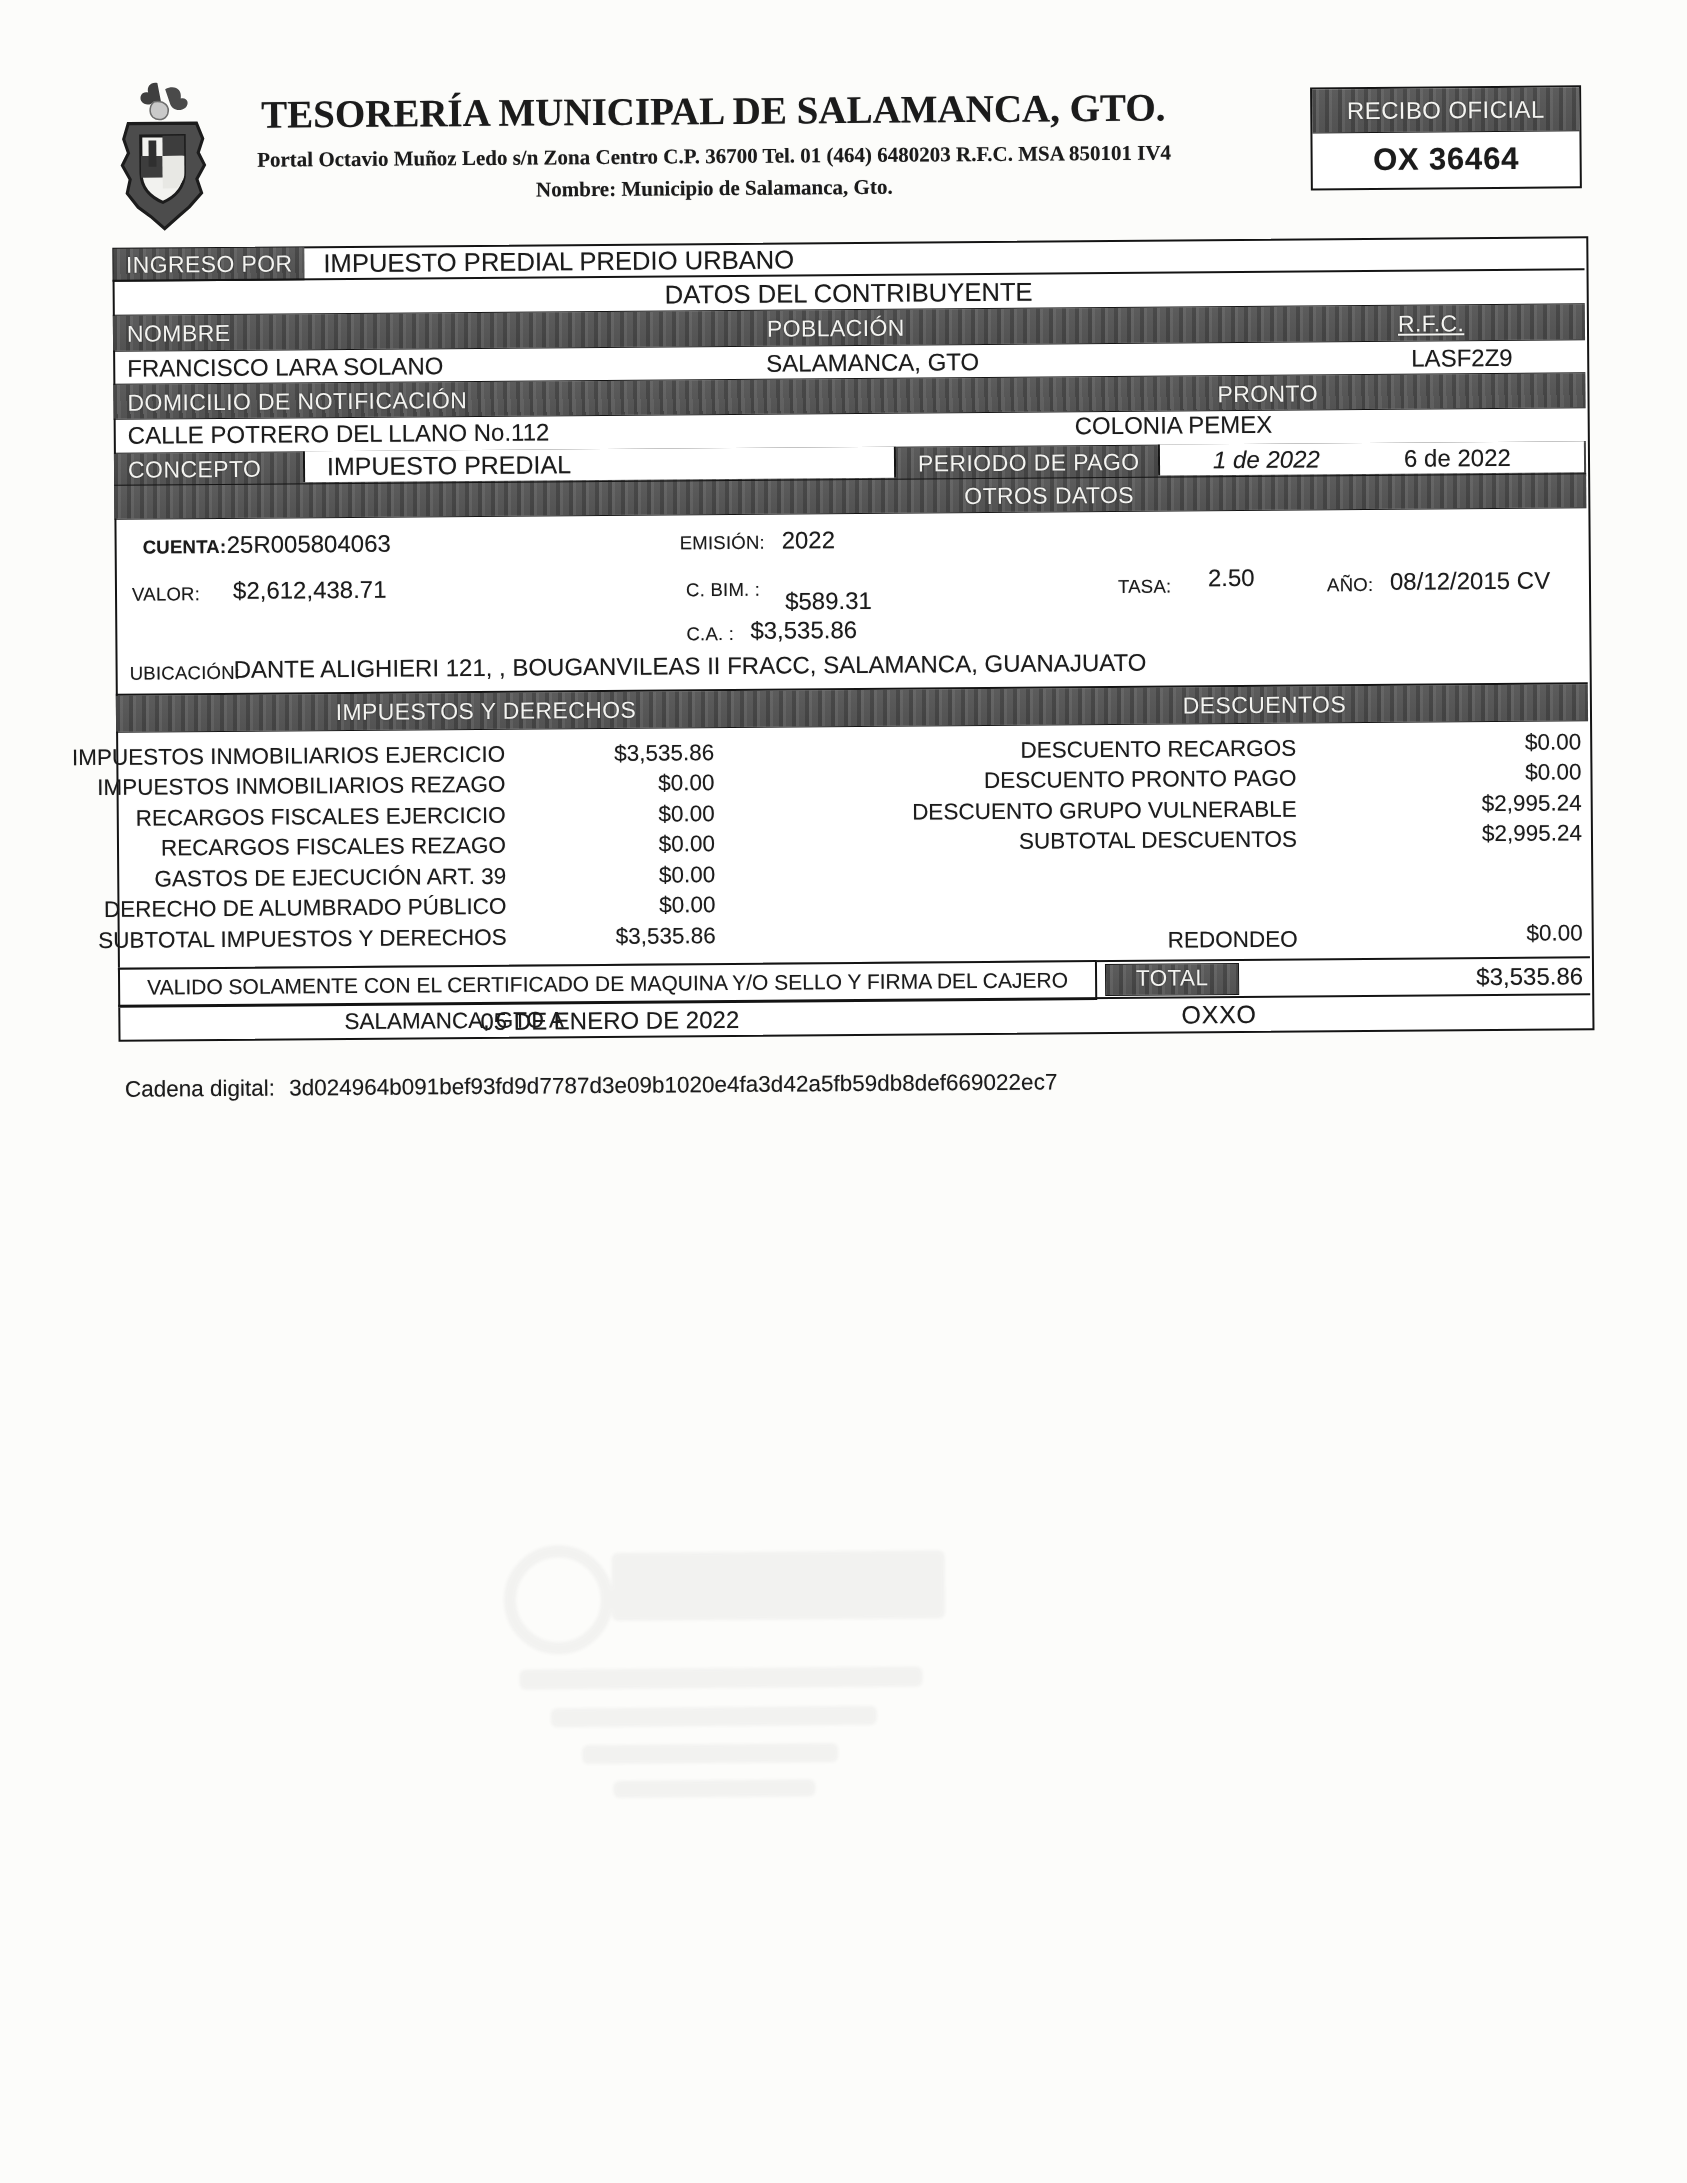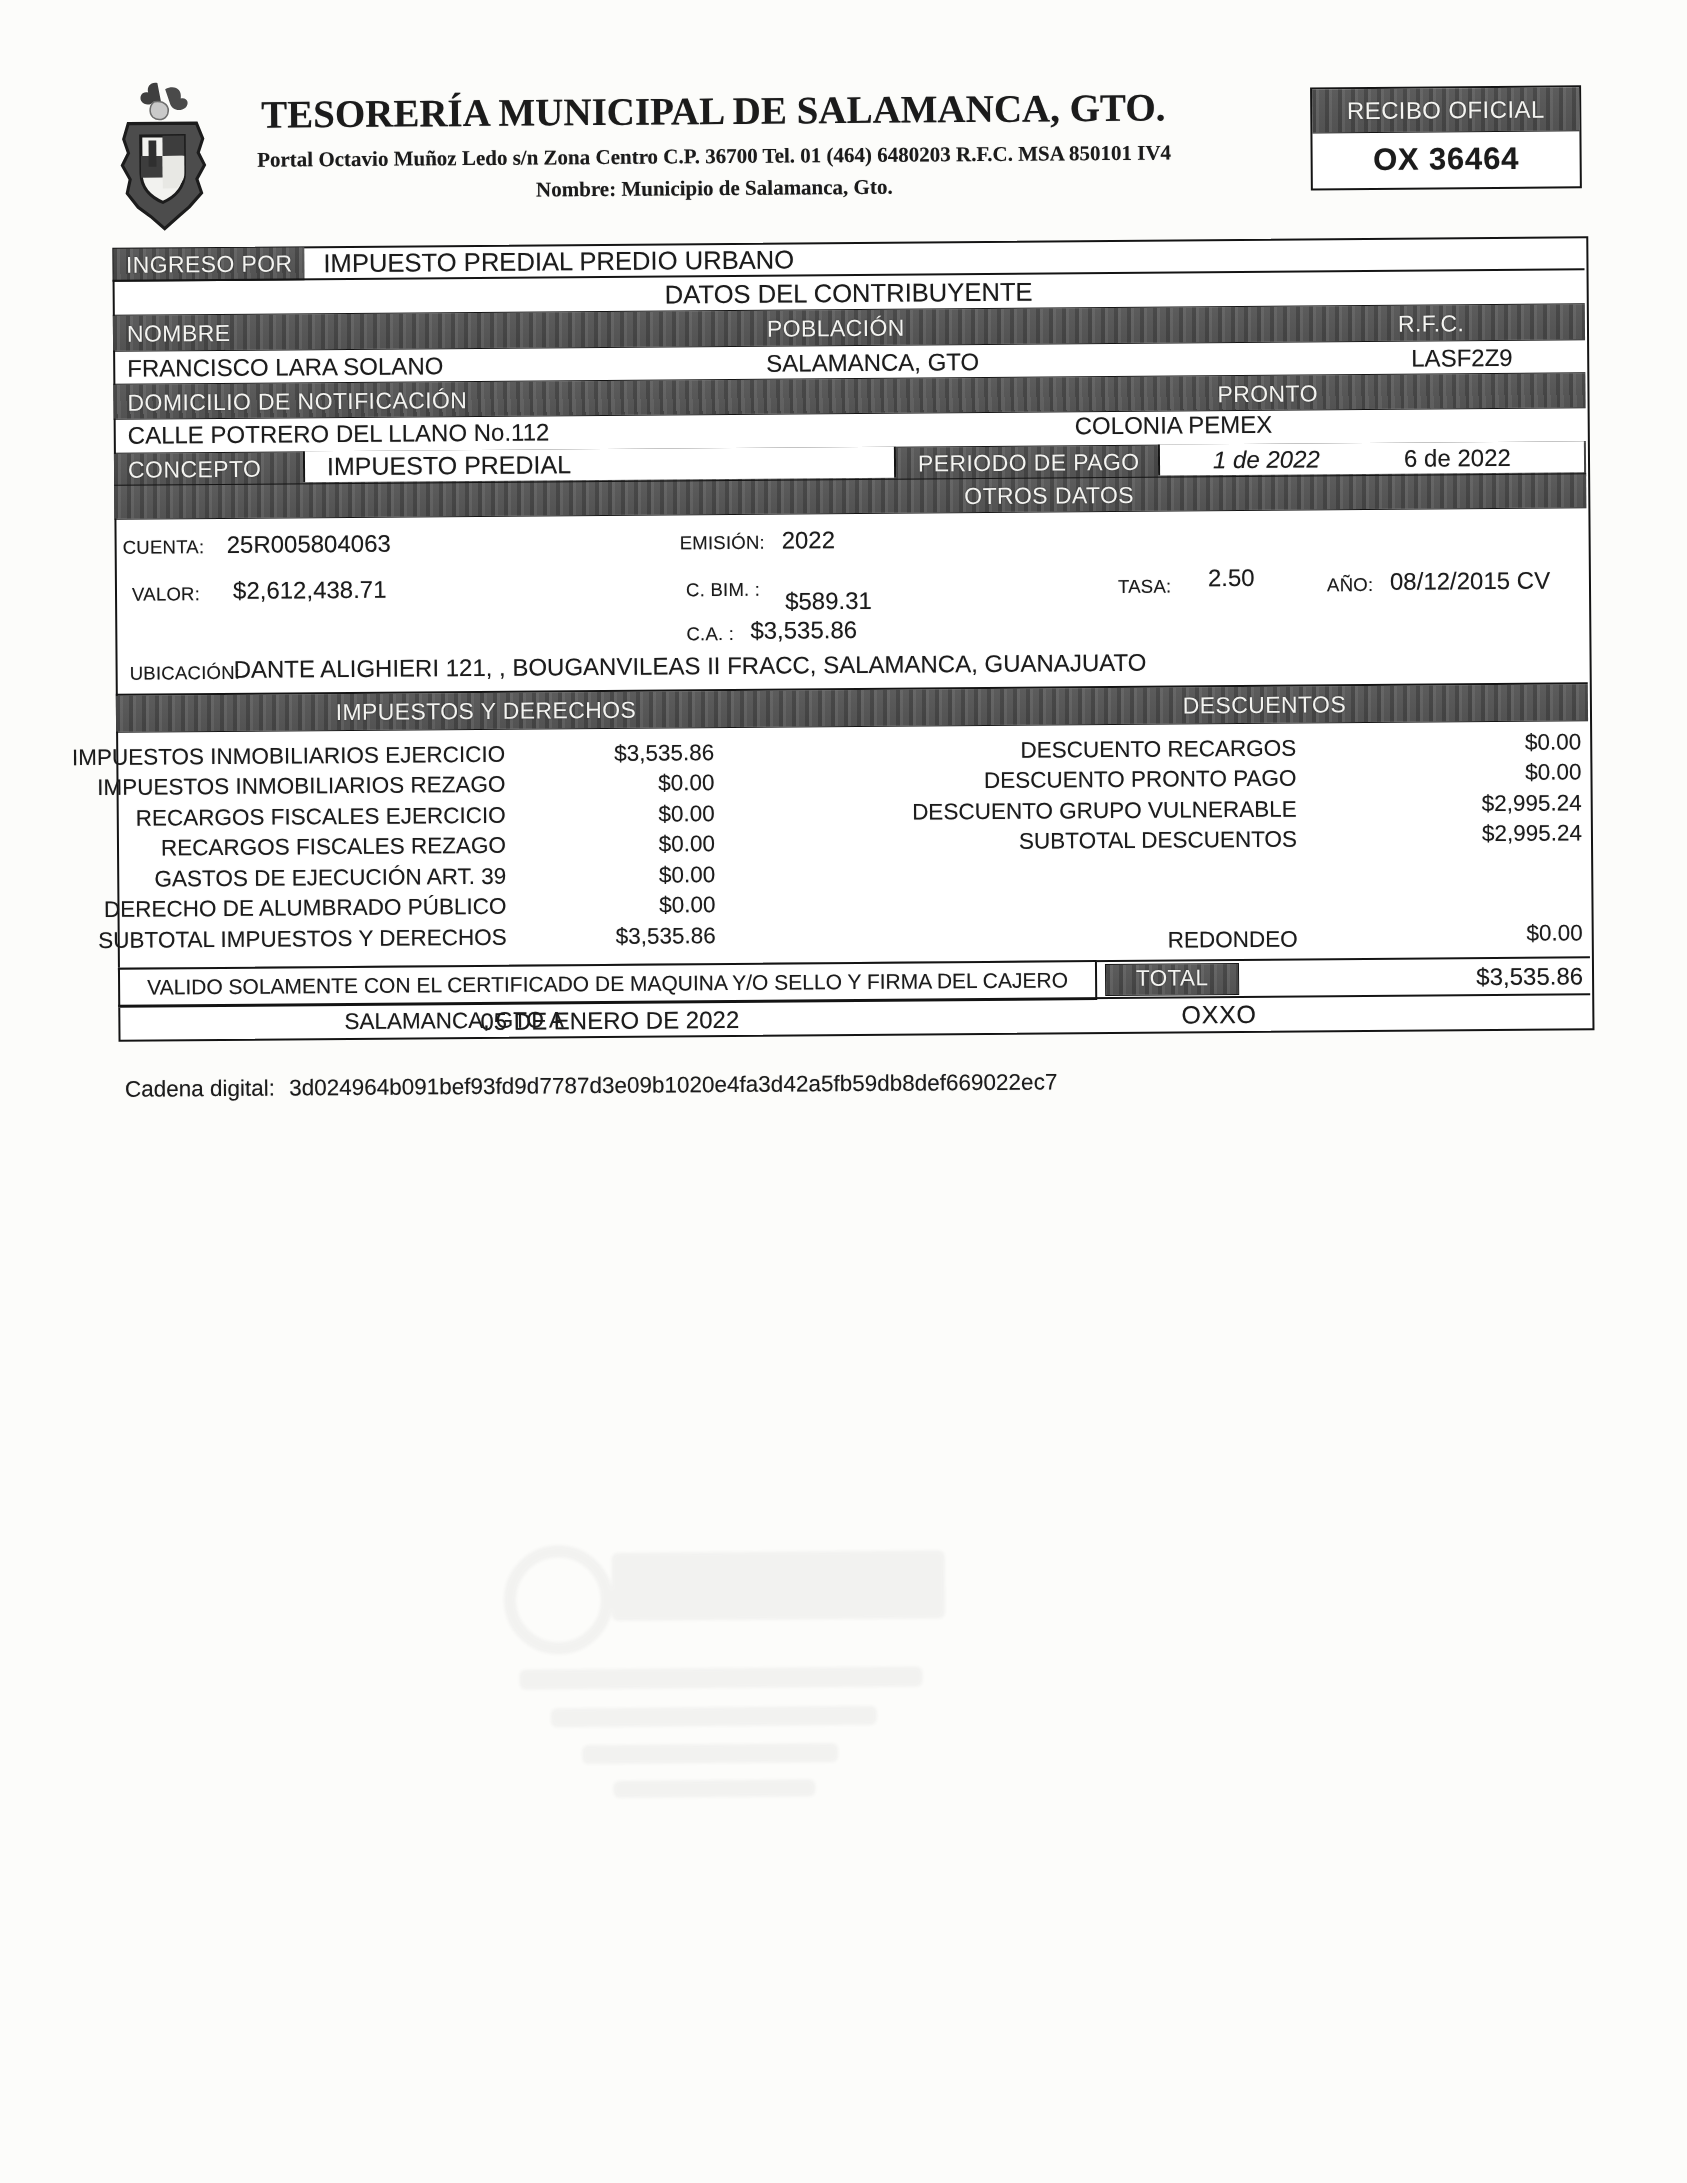--- a/index.html
+++ b/index.html
@@ -59,21 +59,21 @@
     <span style="display:block;font-size:23px;line-height:32px;padding-left:12.4px;">INGRESO POR</span>
   </div>
   <div class="abs ink" style="left:326px;top:245px;font-size:25.6px;">IMPUESTO PREDIAL PREDIO URBANO</div>
   <div class="abs" style="left:115px;top:274px;width:1472px;height:0;border-top:2.3px solid #141414;"></div>
 
   <div class="abs ink" style="left:115px;top:279px;width:1472px;text-align:center;font-size:25.6px;">DATOS DEL CONTRIBUYENTE</div>
 
   <div class="abs band" style="left:115px;top:309px;width:1472px;height:35px;"></div>
   <div class="abs bandtext" style="left:129px;top:315px;font-size:23px;">NOMBRE</div>
   <div class="abs bandtext" style="left:769px;top:315px;font-size:23px;">POBLACIÓN</div>
-  <div class="abs bandtext" style="left:1400px;top:315px;font-size:23px;">R.F.C.</div>
+  <div class="abs bandtext" style="left:1400px;top:315px;font-size:23px;text-decoration:underline;">R.F.C.</div>
 
   <div class="abs ink val" style="left:129px;top:349px;">FRANCISCO LARA SOLANO</div>
   <div class="abs ink val" style="left:768px;top:349px;">SALAMANCA, GTO</div>
   <div class="abs ink val" style="left:1413px;top:349px;">LASF2Z9</div>
 
   <div class="abs band" style="left:115px;top:378px;width:1472px;height:34px;"></div>
   <div class="abs bandtext" style="left:129px;top:384px;font-size:23px;">DOMICILIO DE NOTIFICACIÓN</div>
   <div class="abs bandtext" style="left:1219px;top:384px;font-size:23px;">PRONTO</div>
 
   <div class="abs ink val" style="left:129px;top:416px;">CALLE POTRERO DEL LLANO No.112</div>
@@ -86,21 +86,21 @@
   <div class="abs bandtext" style="left:129px;top:451px;font-size:23px;">CONCEPTO</div>
   <div class="abs bandtext" style="left:919px;top:451px;font-size:23px;">PERIODO DE PAGO</div>
   <div class="abs" style="left:1159px;top:447px;width:424px;height:31px;background:#fff;border-left:2.3px solid #141414;">
     <span class="ink" style="position:absolute;left:53px;top:0;font-size:24px;line-height:31px;font-style:italic;">1 de 2022</span>
     <span class="ink" style="position:absolute;left:244px;top:0;font-size:24px;line-height:31px;">6 de 2022</span>
   </div>
 
   <div class="abs band" style="left:115px;top:479px;width:1472px;height:33px;"></div>
   <div class="abs bandtext" style="left:965px;top:484px;font-size:23px;">OTROS DATOS</div>
 
-  <div class="abs ink lblsm" style="left:123px;top:531px;">CUENTA:</div>
+  <div class="abs ink lblsm" style="left:143px;top:531px;font-weight:bold;">CUENTA:</div>
   <div class="abs ink val" style="left:227px;top:526px;">25R005804063</div>
   <div class="abs ink lblsm" style="left:680px;top:531px;">EMISIÓN:</div>
   <div class="abs ink val" style="left:782px;top:526px;">2022</div>
 
   <div class="abs ink lblsm" style="left:132px;top:578px;">VALOR:</div>
   <div class="abs ink val" style="left:233px;top:572px;">$2,612,438.71</div>
   <div class="abs ink lblsm" style="left:686px;top:578px;">C. BIM. :</div>
   <div class="abs ink val" style="left:785px;top:572px;margin-top:15px;">$589.31</div>
   <div class="abs ink lblsm" style="left:1118px;top:578px;">TASA:</div>
   <div class="abs ink val" style="left:1208px;top:567px;">2.50</div>

